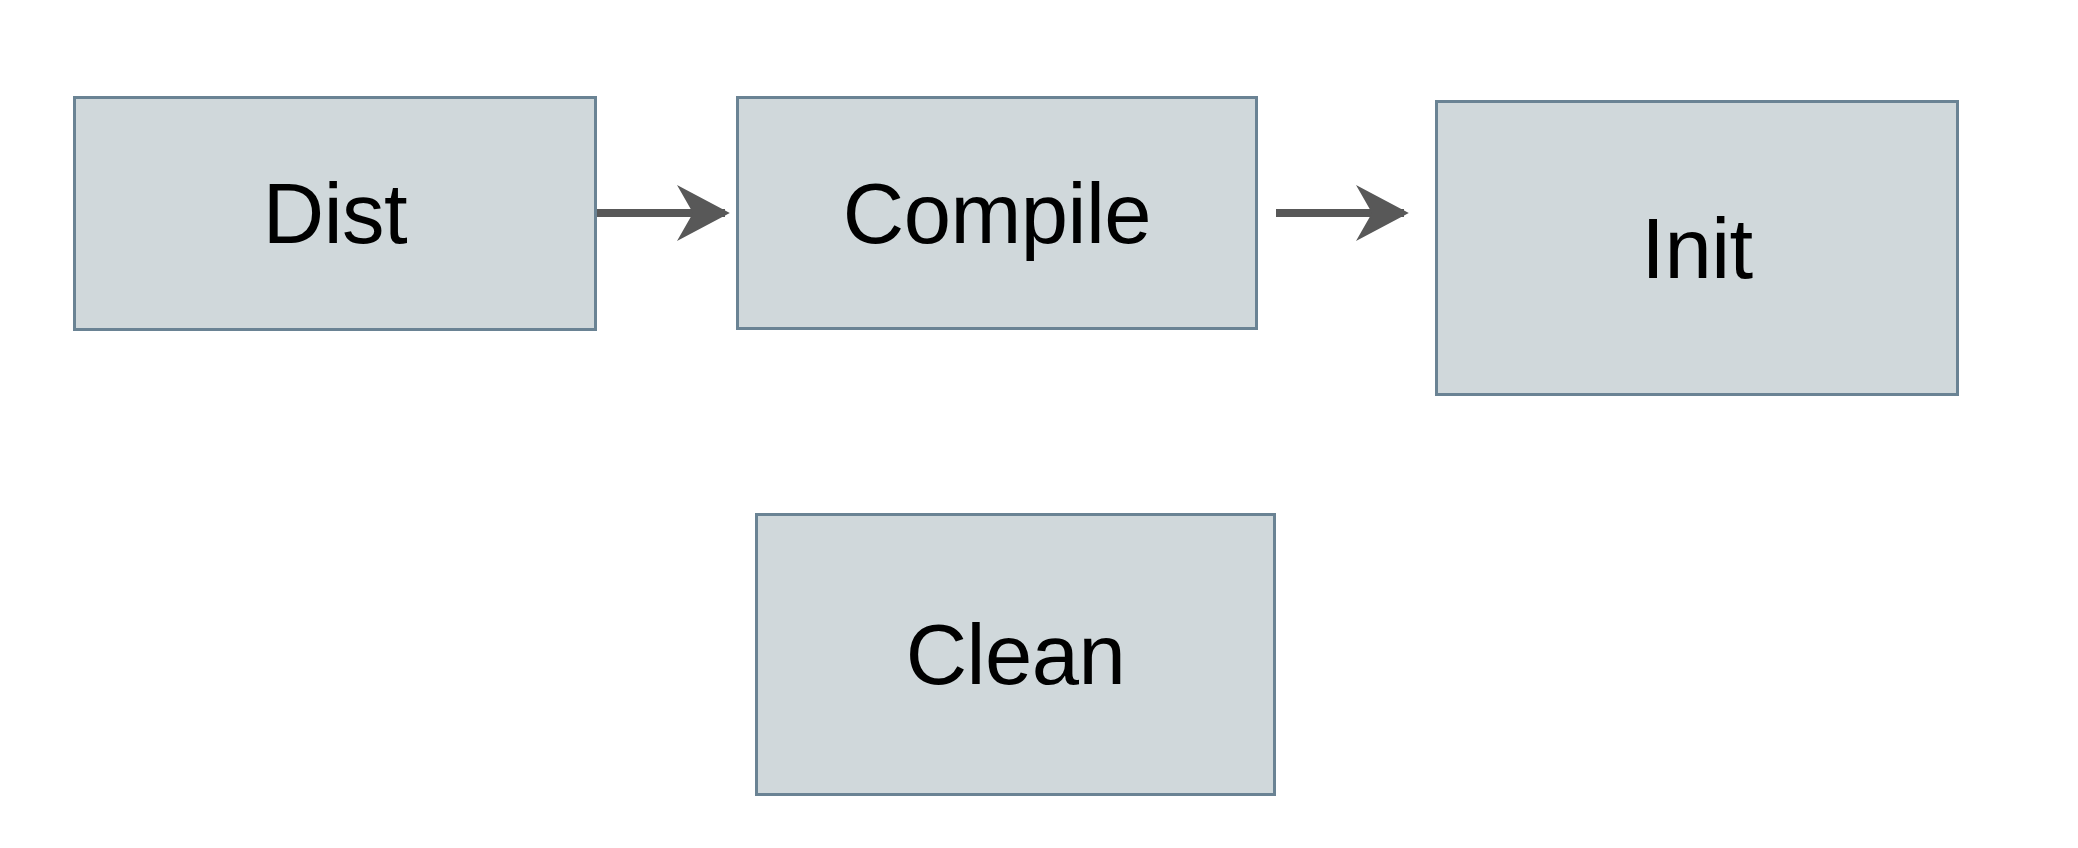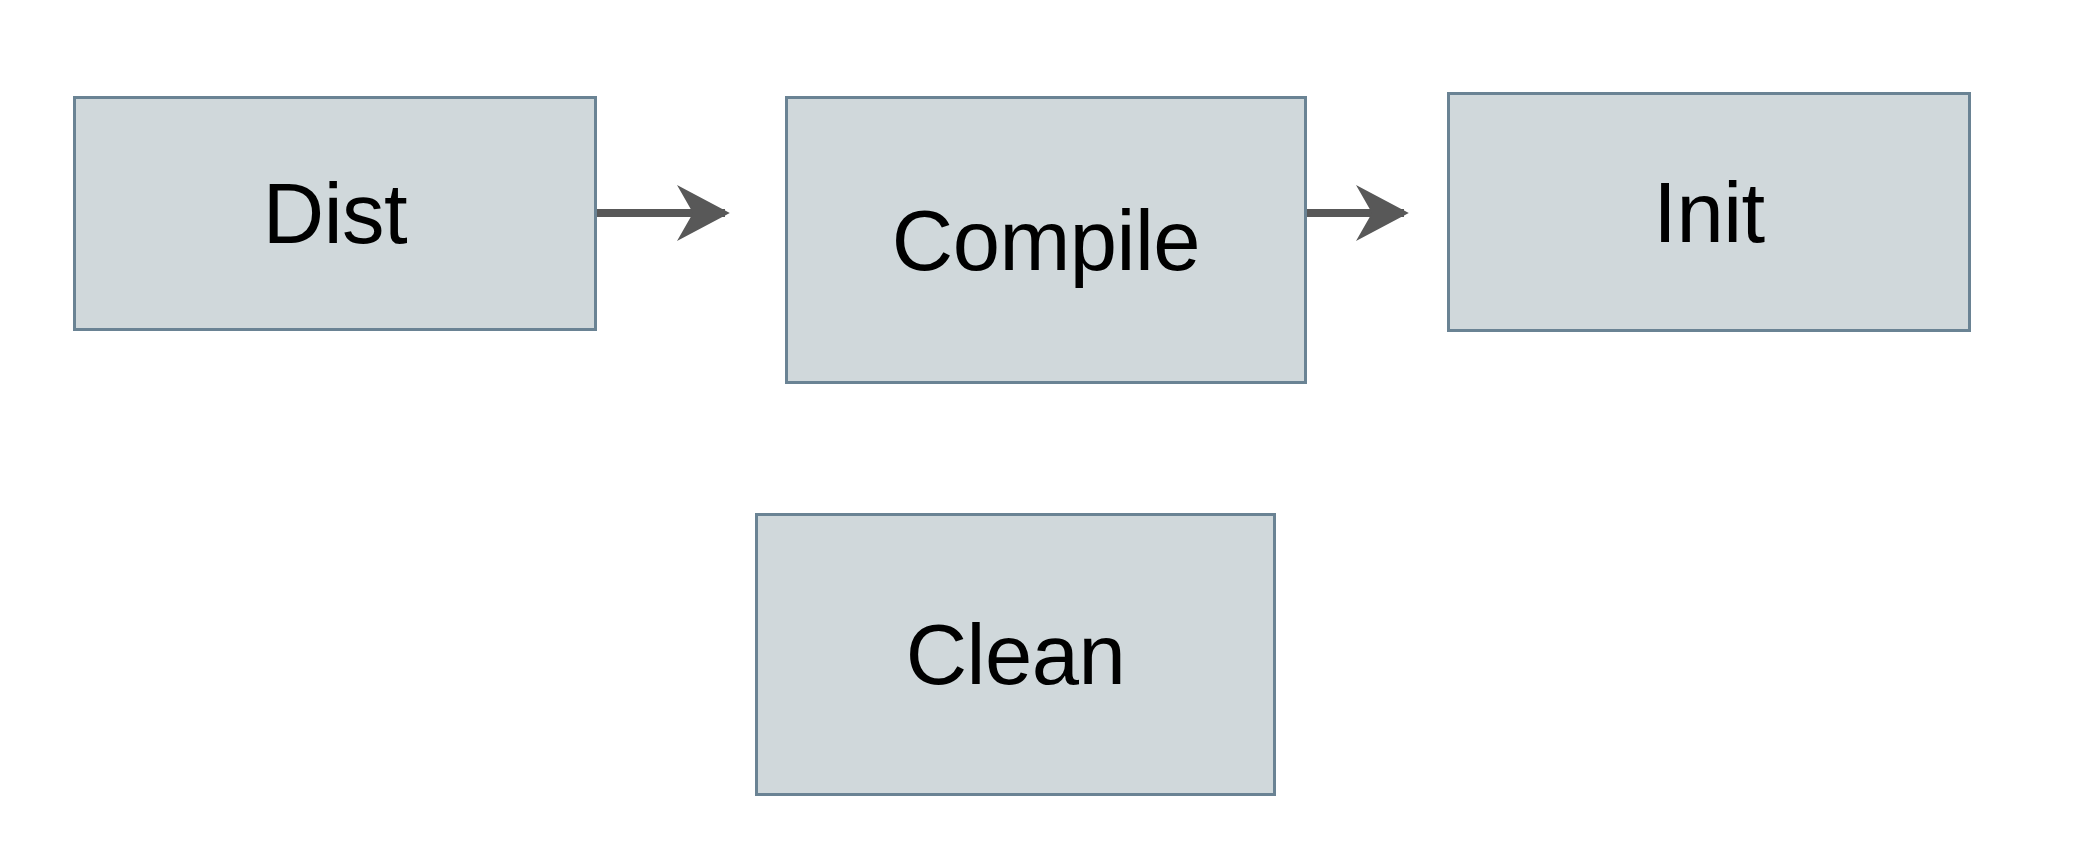--- a/index.html
+++ b/index.html
@@ -60,25 +60,25 @@
 
     <line x1="597" y1="213" x2="725" y2="213" stroke="#585858" stroke-width="8" marker-end="url(#dartHead)"></line>
 
     <line x1="1276" y1="213" x2="1404" y2="213" stroke="#585858" stroke-width="8" marker-end="url(#dartHead)"></line>
   </svg>
 
   <div class="node" style="left:73px; top:96px; width:524px; height:235px;">
     <span class="node-label">Dist</span>
   </div>
 
-  <div class="node" style="left:785px; top:96px; width:522px; height:288px;">
+  <div class="node" style="left:736px; top:96px; width:522px; height:234px;">
     <span class="node-label">Compile</span>
   </div>
 
-  <div class="node" style="left:1435px; top:92px; width:524px; height:240px;margin-left:12px;">
+  <div class="node" style="left:1435px; top:100px; width:524px; height:296px;">
     <span class="node-label">Init</span>
   </div>
 
   <div class="node" style="left:755px; top:513px; width:521px; height:283px;">
     <span class="node-label">Clean</span>
   </div>
 
 </div>
 
 </body></html>

